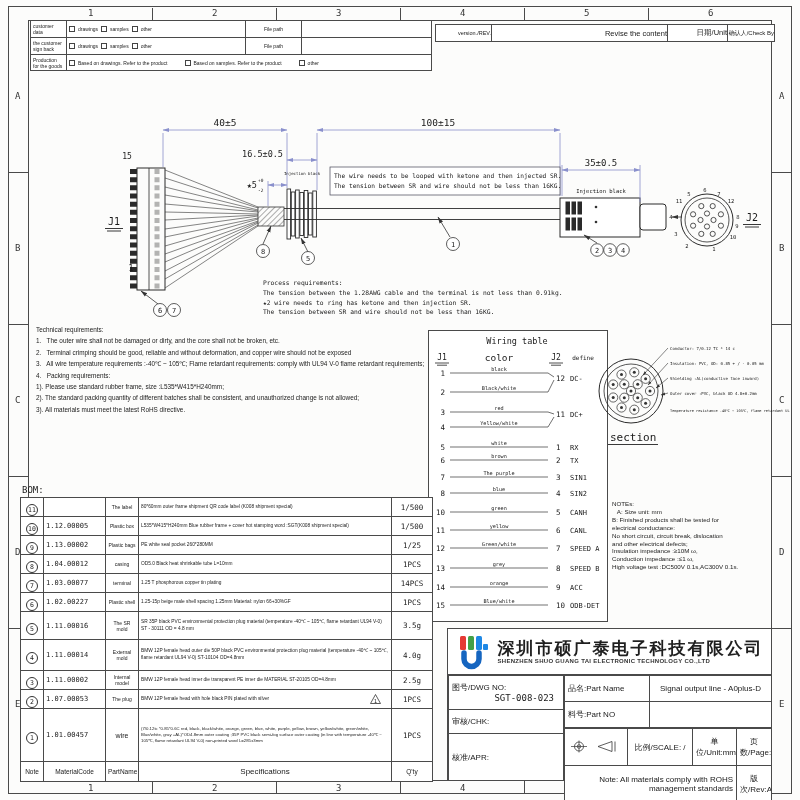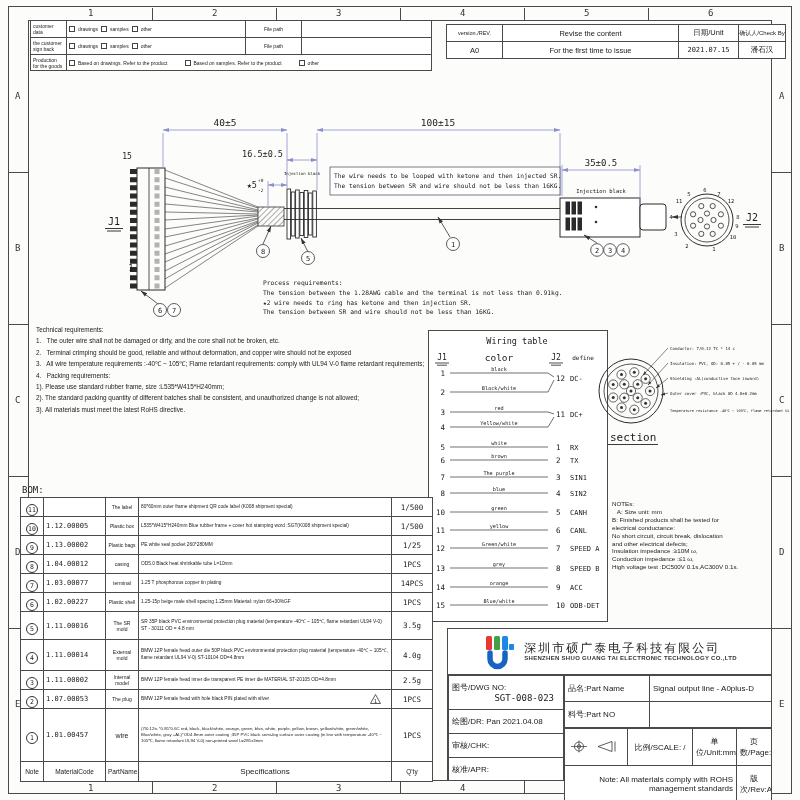--- a/index.html
+++ b/index.html
@@ -11,21 +11,21 @@
   .frame-inner{left:28px;top:20px;width:744px;height:761px;border:1px solid #4a4a4a}
   .tick{background:#4a4a4a}
   .flabel{font-size:9px;color:#333;font-family:"DejaVu Sans Mono",monospace}
   table{border-collapse:collapse;table-layout:fixed;background:#fff}
   td{border:1px solid #4a4a4a;overflow:hidden;vertical-align:middle}
   .ctable{left:30px;top:20px;width:401px}
   .ctable td{font-size:5px;padding:0 2px;color:#222}
   .cbgroup{display:flex;align-items:center;gap:3px}
   .cb{display:inline-block;width:6px;height:6px;border:1px solid #444;flex:none;background:#fff}
   .cblbl{font-size:5px;white-space:nowrap}
-  .revtable{left:446px;top:24px;width:339px;text-align:center}
+  .revtable{left:435px;top:24px;width:339px;text-align:right}
   .revtable td{font-size:7.5px}
   .revtable .small{font-size:5.5px}
   .dwg-svg{left:30px;top:95px}
   svg text{font-family:"DejaVu Sans Mono",monospace;fill:#1a1a1a}
   .tech{left:36px;top:324px;width:425px;font-size:6.4px;line-height:11.4px;white-space:pre;color:#222}
   .notes{left:612px;top:500px;width:165px;font-size:6.2px;line-height:7.9px;white-space:pre;color:#222}
   .bom-title{left:22px;top:485px;font-size:9px;font-family:"DejaVu Sans Mono",monospace}
   .bomtable{left:20px;top:497px;width:412px}
   .bomtable td{padding:0 2px}
   .c-no{text-align:center}
@@ -35,30 +35,30 @@
   .c-part.big{font-size:7px}
   .c-spec{font-size:4.8px;line-height:1.45;position:relative;color:#222}
   .c-spec.tiny{font-size:4.3px}
   .c-qty{font-size:7.5px;text-align:center;font-family:"DejaVu Sans Mono",monospace}
   .bom-foot td{font-size:6.5px;text-align:center}
   .tri-wrap{position:absolute;right:10px;top:4px}
   .wiring-svg{left:428px;top:330px}
   .section-svg{left:598px;top:333px}
   .tblock{left:447px;top:628px;width:325px;height:153px;border:1px solid #4a4a4a;background:#fff}
   .company{height:46px;border-bottom:1px solid #4a4a4a;display:flex;align-items:center;justify-content:center;gap:8px}
-  .cname-cn{font-size:12px;letter-spacing:2px;font-weight:400;color:#1f1f1f;line-height:1.15}
+  .cname-cn{font-size:17px;letter-spacing:2px;font-weight:700;color:#1f1f1f;line-height:1.15}
   .cname-en{font-size:6px;letter-spacing:.3px;font-weight:700;color:#333}
   .tb-body{display:flex;height:106px}
   .tb-left{width:118px}
   .tb-left table,.tb-right table{width:100%}
   .tb-left td{font-size:8px;padding:1px 3px}
   .dwgno{display:block;text-align:right;padding-right:6px;font-size:9px;font-family:"DejaVu Sans Mono",monospace}
   .tb-right{width:207px}
   .tb-right td{font-size:8px;padding:7px 3px}
-  .val{text-align:left}
+  .val{text-align:center}
   .v-small{font-size:6.5px}
   .v-mono{font-family:"DejaVu Sans Mono",monospace;font-size:8px}
   .b-small{font-size:6.2px;text-align:center;padding:0 1px}
   .note-cell{font-size:5.1px;text-align:right}
 </style>
 </head>
 <body>
 
 <div class="page">
 
@@ -166,26 +166,20 @@
         <col style="width:60px">
         <col style="width:47px">
       </colgroup>
     <tbody>
         <tr style="height:17px">
       <td class="small">version./REV.</td>
       <td>Revise the content</td>
       <td>日期/Unit</td>
       <td style="font-size:6px">确认人/Check By</td>
     </tr>
-    <tr style="height:17px">
-      <td>A0</td>
-      <td>For the first time to issue</td>
-      <td class="mono" style="font-size:7px">2021.07.15</td>
-      <td>潘石汉</td>
-    </tr>
   </tbody>
     </table>
 
   <svg class="abs dwg-svg" width="745" height="240" viewBox="0 0 745 240">
     <defs>
       <marker id="da" markerWidth="9" markerHeight="8" refX="8" refY="3" orient="auto-start-reverse">
           <path d="M0,0.5 L8.5,3 L0,5.5 z" fill="#8a90cc"></path>
         </marker>
       <marker id="ba" markerWidth="9" markerHeight="8" refX="8" refY="3" orient="auto-start-reverse">
           <path d="M0,0.5 L8.5,3 L0,5.5 z" fill="#333"></path>
@@ -631,23 +625,20 @@
     </div>
     <div class="tb-body">
       <div class="tb-left">
         <table style="height:106px">
           <tbody>
               <tr style="height:34px">
                 <td>
             <span>图号/DWG NO:</span>
             <span class="dwgno">SGT-008-023</span>
           </td>
-              </tr>
-          <tr style="height:24px">
-                <td>绘图/DR: Pan 2021.04.08</td>
               </tr>
           <tr style="height:24px">
                 <td>审核/CHK:</td>
               </tr>
           <tr>
                 <td>核准/APR:</td>
               </tr>
         </tbody>
           </table>
       </div>

